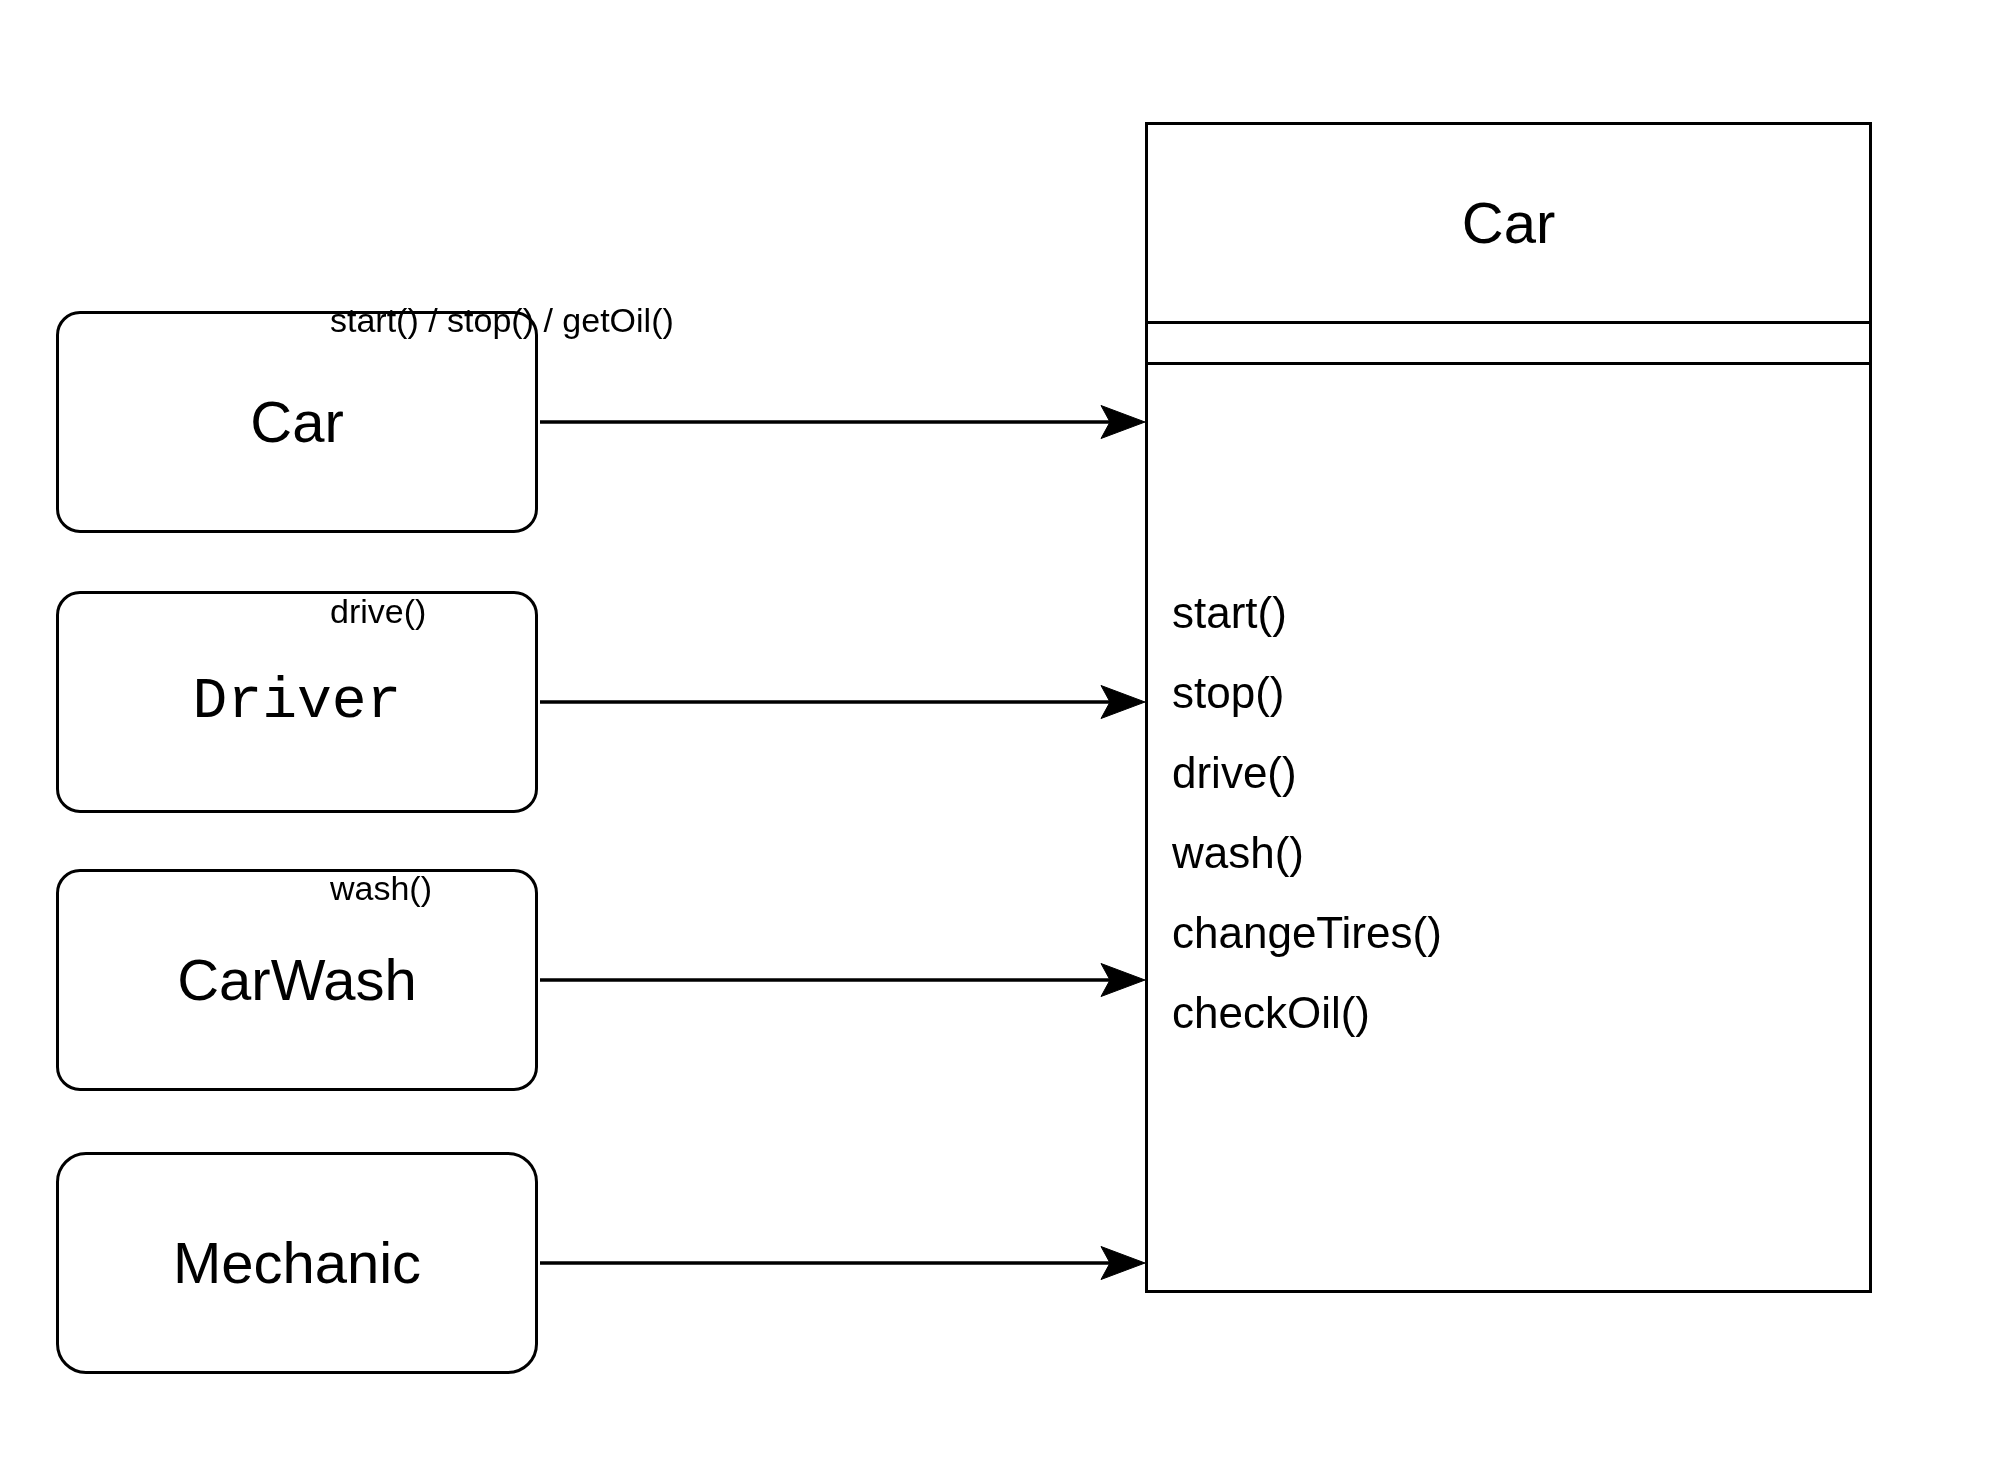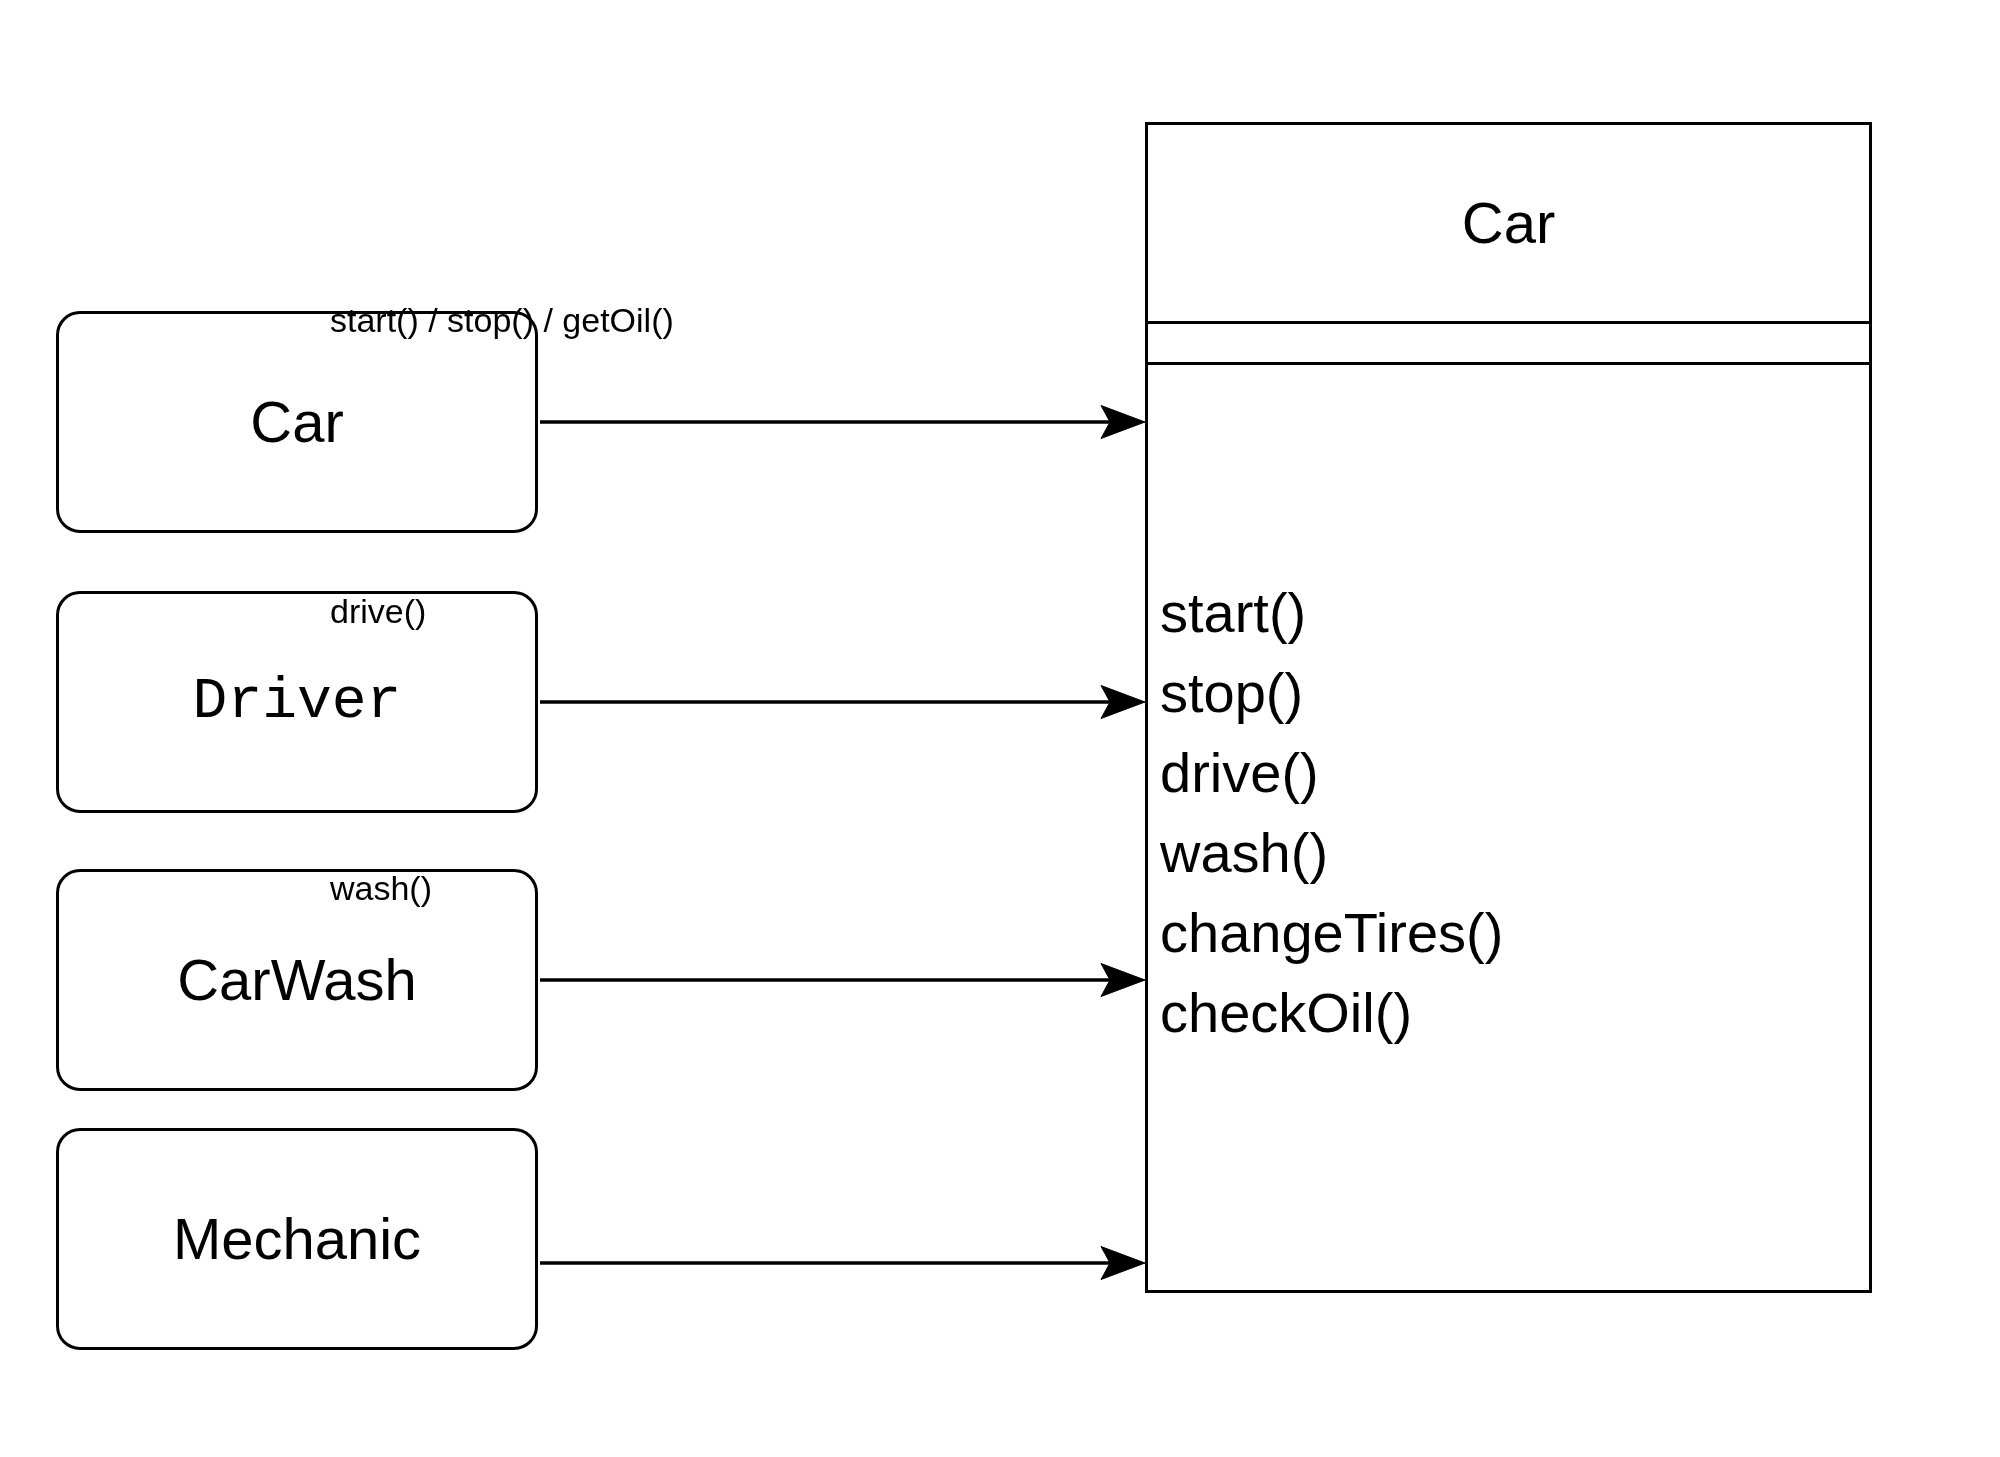--- a/index.html
+++ b/index.html
@@ -20,21 +20,21 @@
     box-sizing:border-box;
     border:3px solid #000000;
     border-radius:24px;
     background:#ffffff;
     display:flex;align-items:center;justify-content:center;
     font-size:58px;line-height:1;
   }
   .actor-0{top:311px;}
   .actor-1{top:591px;font-family:Liberation Mono, monospace;}
   .actor-2{top:869px;text-align:right;}
-  .actor-3{top:1128px;}
+  .actor-3{top:1152px;border-radius:30px;}
 
   
   .msg-label{
     position:absolute;
     left:330px;width:1000px;
     text-align:left;
     font-size:34px;line-height:56px;
     white-space:nowrap;
   }
   .msg-0{top:292px;}
@@ -61,22 +61,22 @@
     position:absolute;left:0;right:0;top:199px;height:38px;
     border-bottom:3px solid #000000;
     background:#ffffff;
   }
   .cb-methods{
     position:absolute;left:0;right:0;top:448px;bottom:0;
     overflow:hidden;
   }
   .method{
     height:80px;line-height:80px;
-    padding-left:12px;
-    font-size:56px;
+    padding-left:24px;
+    font-size:44px;
     white-space:nowrap;
   }
 </style>
 </head>
 <body>
 
 <div class="canvas">
 
   <svg class="arrows" viewBox="0 0 2000 1457" xmlns="http://www.w3.org/2000/svg">
     <g stroke="#000000" fill="#000000">

